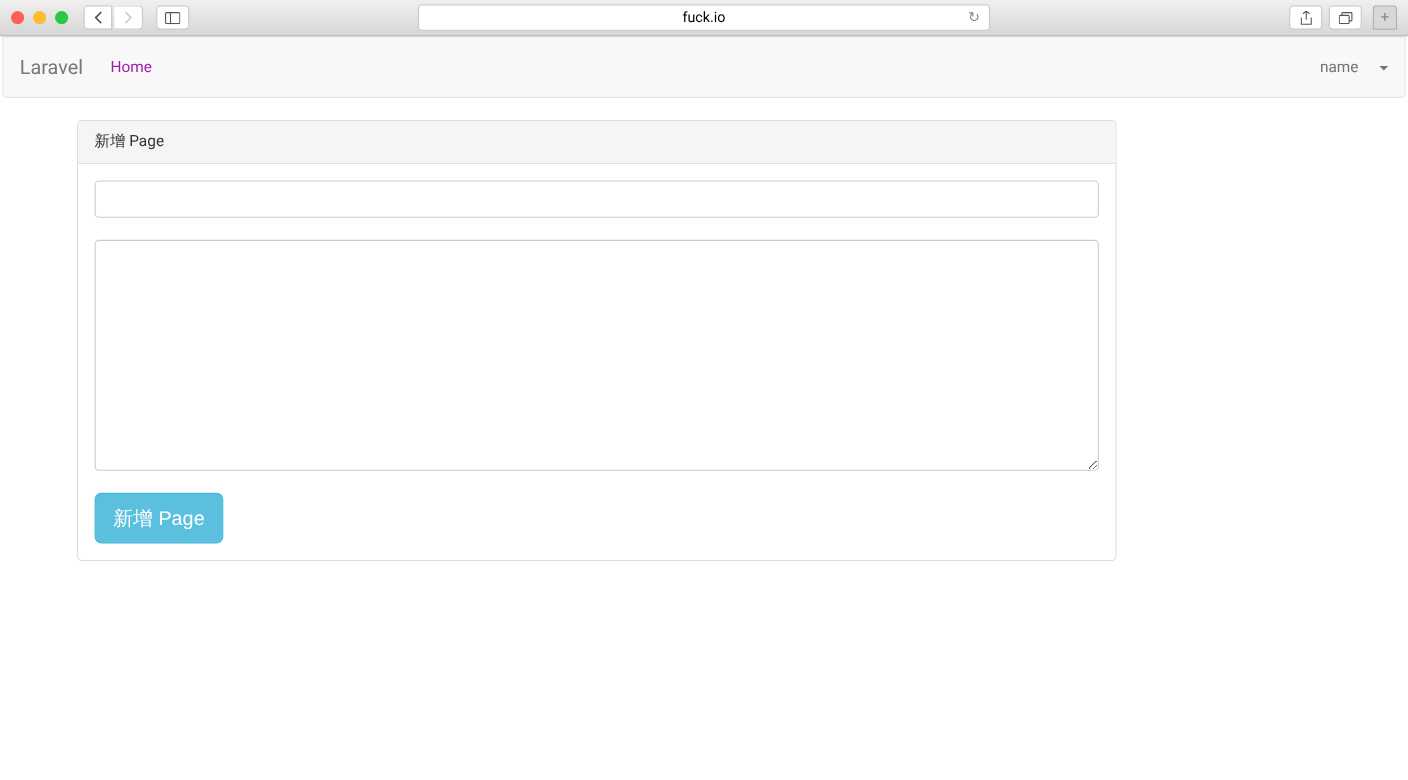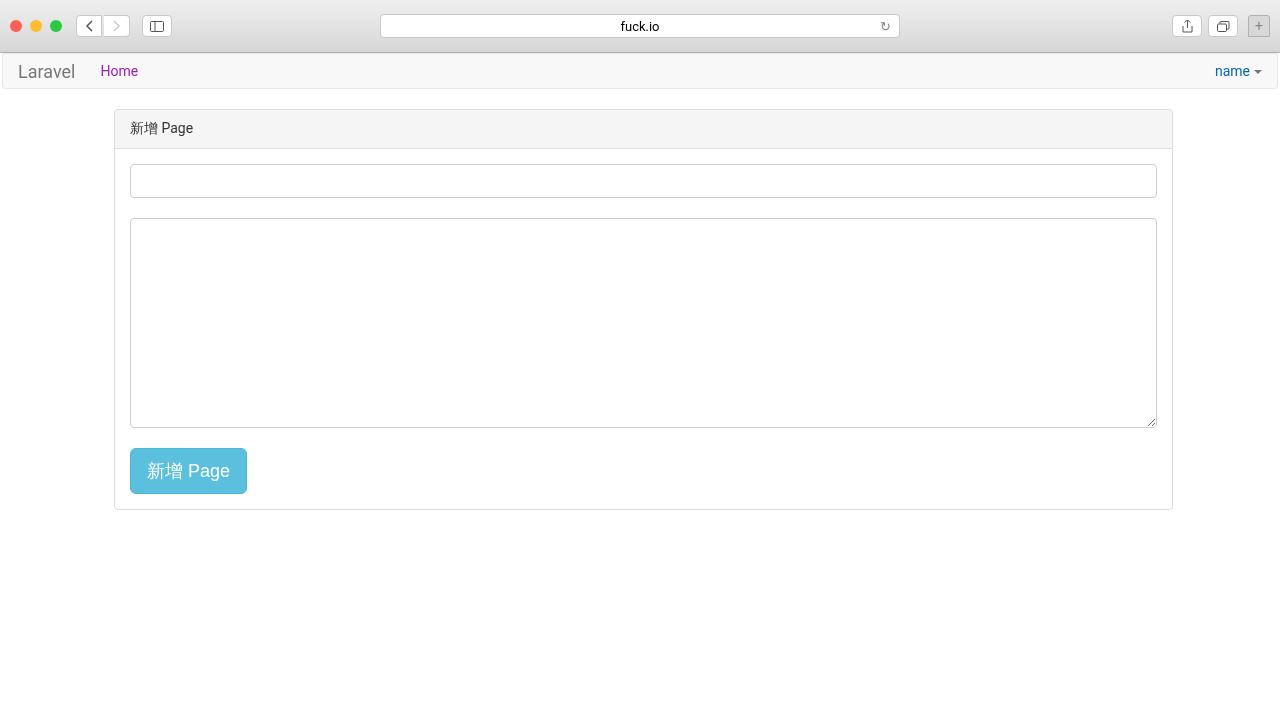--- a/index.html
+++ b/index.html
@@ -10,21 +10,21 @@
     body {
       font-family: -apple-system, BlinkMacSystemFont, "Segoe UI", Roboto, "Helvetica Neue", Arial, sans-serif;
       background: #fff;
       width: 1280px;
       height: 709px;
       overflow: hidden;
     }
     
     
     .browser-chrome {
-      height: 53px;
+      height: 33px;
       background: linear-gradient(to bottom, #f0f0f0, #d6d6d6);
       border-bottom: 1px solid #b0b0b0;
       display: flex;
       align-items: center;
       padding: 0 10px;
       gap: 8px;
       position: relative;
     }
     .traffic-lights {
       display: flex;
@@ -120,21 +120,21 @@
       display: flex;
       align-items: center;
       justify-content: center;
       color: #888;
       font-size: 14px;
       margin-left: 4px;
     }
     
     
     .navbar {
-      height: 36px;
+      height: 56px;
       background: #f8f8f8;
       border: 1px solid #e7e7e7;
       border-radius: 0 0 4px 4px;
       display: flex;
       align-items: center;
       padding: 0 15px;
       margin: 0 2px;
     }
     .brand {
       font-size: 18px;
@@ -142,40 +142,40 @@
       margin-right: 25px;
     }
     .nav-link {
       font-size: 14px;
       color: #a21caf;
       cursor: pointer;
     }
     .user-dropdown {
       margin-left: auto;
       font-size: 14px;
-      color: #0369a1;
-      display: flex;
-      align-items: center;
-      gap: 4px;
+      color: #737373;
+      display: flex;
+      align-items: center;
+      gap: 19px;
       cursor: pointer;
     }
     .caret {
       width: 0;
       height: 0;
       border-left: 4px solid transparent;
       border-right: 4px solid transparent;
       border-top: 4px solid #777;
       display: inline-block;
       margin-top: 2px;
     }
     
     
     .container {
-      width: 1059px;
-      margin: 20px 0 0 114px;
+      width: 945px;
+      margin: 20px 0 0 70px;
     }
     
     
     .panel {
       border: 1px solid #ddd;
       border-radius: 4px;
       background: #fff;
     }
     .panel-heading {
       background: #f5f5f5;

